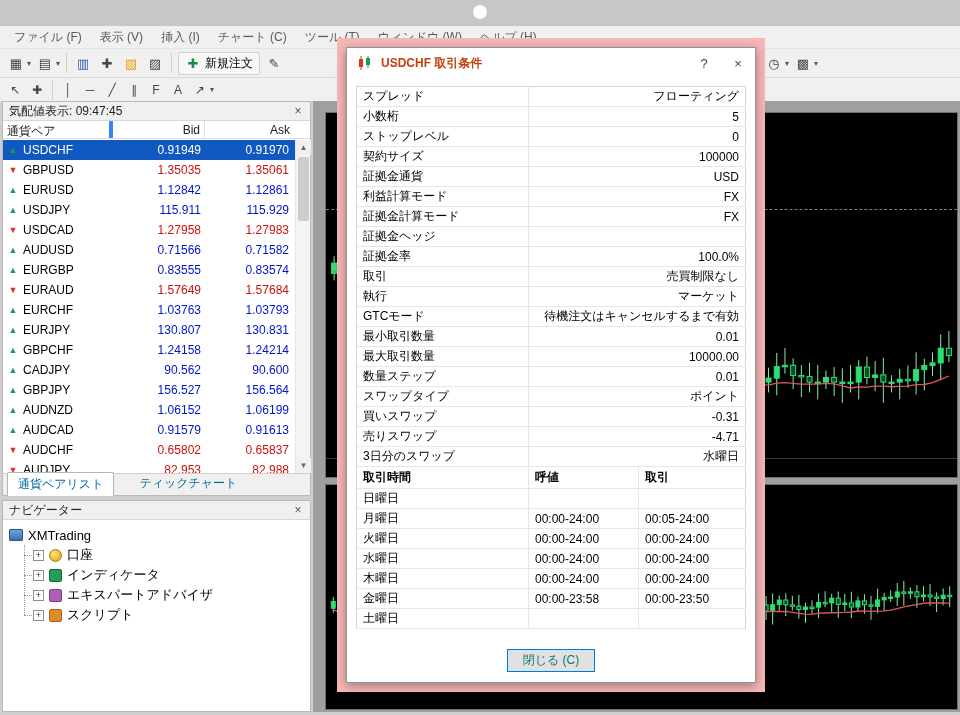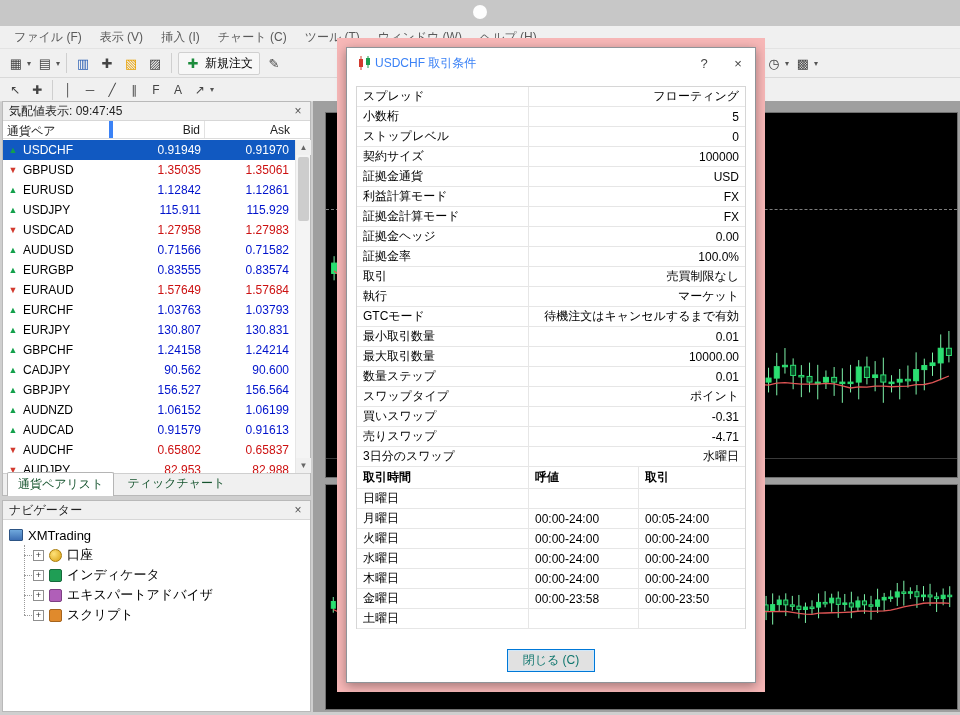--- a/index.html
+++ b/index.html
@@ -47,21 +47,21 @@
   .arr.up { color:#13a04b; } .arr.down { color:#d23a2e; }
   .mw-bid { flex:0 0 92px; text-align:right; padding-right:4px; }
   .mw-ask { flex:1; text-align:right; padding-right:6px; }
   .mw-bid.up, .mw-ask.up { color:#0013cc; }
   .mw-bid.down, .mw-ask.down { color:#cc1111; }
   .mw-scroll { position:absolute; top:38px; bottom:22px; right:0; width:15px; background:#f4f4f4; border-left:1px solid #e6e6e6; }
   .mw-scroll .step { position:absolute; left:0; width:15px; height:15px; font-size:8px; color:#666; text-align:center; line-height:15px; background:#f0f0f0; }
   .mw-scroll .step.up { top:0; } .mw-scroll .step.down { bottom:0; }
   .mw-scroll .thumb { position:absolute; left:2px; top:17px; width:11px; height:64px; background:#cdcdcd; border-radius:2px; }
   .mw-tabs { position:absolute; left:0; bottom:0; right:0; height:22px; background:#f0f0f0; border-top:1px solid #cfcfcf; display:flex; align-items:flex-end; padding-left:4px; }
-  .mw-tab { padding:3px 10px; color:#14532d; border:1px solid transparent; border-bottom:none; margin-right:2px; }
+  .mw-tab { padding:3px 10px; color:#0369a1; border:1px solid transparent; border-bottom:none; margin-right:14px; }
   .mw-tab.active { background:#fff; border-color:#b5b5b5; border-radius:2px 2px 0 0; position:relative; top:1px; }
 
   
   .navigator { left:2px; top:500px; width:309px; height:212px; }
   .nav-body { position:absolute; top:20px; left:0; right:0; bottom:0; background:#fff; padding:4px 0 0 6px; font-size:13px; }
   .nav-root { display:flex; align-items:center; gap:5px; height:20px; }
   .nav-root-ico { width:14px; height:12px; background:linear-gradient(#6fa8dc,#3d6fb4); border:1px solid #2c5384; border-radius:1px; }
   .nav-items { position:relative; margin-left:10px; }
   .nav-items::before { content:""; position:absolute; left:5px; top:0; bottom:10px; border-left:1px dotted #9a9a9a; }
   .nav-item { display:flex; align-items:center; gap:5px; height:20px; position:relative; padding-left:14px; }
@@ -80,21 +80,21 @@
   .bottom-chart { left:325px; top:484px; width:633px; height:226px; }
   .dashline { position:absolute; left:0; right:0; top:96px; border-top:1px dashed #7d7d7d; }
   .chart-axis { position:absolute; left:0; right:0; bottom:0; height:19px; border-top:1px solid #3a3a3a; color:#e8e8e8; font-size:11px; }
   .chart-axis span { position:absolute; top:19px; }
   .ax0 { left:438px; } .ax1 { left:518px; } .ax2 { left:596px; }
 
   
   .dialog-frame { position:absolute; left:337px; top:38px; width:428px; height:654px; background:#f7b7b7; }
   .dialog { position:absolute; inset:9px; background:#fff; border:1px solid #8f9499; box-shadow:0 3px 10px rgba(0,0,0,0.35); display:flex; flex-direction:column; }
   .dlg-title { height:30px; display:flex; align-items:center; padding-left:10px; }
-  .dlg-title .ttl { margin-left:2px; flex:1; color:#3b82f6; }
+  .dlg-title .ttl { margin-left:8px; flex:1; color:#c2410c;font-weight:bold; }
   .dlg-btn { width:34px; height:30px; display:flex; align-items:center; justify-content:center; color:#444; font-size:13px; }
   .dlg-table { margin:8px 9px 16px 9px; border:1px solid #d6d6d6; border-bottom:none; }
   .spec-row, .hours-row { display:flex; height:20px; border-bottom:1px solid #e6e6e6; align-items:center; }
   .spec-label { flex:0 0 172px; padding-left:6px; border-right:1px solid #e6e6e6; align-self:stretch; display:flex; align-items:center; }
   .spec-value { flex:1; text-align:right; padding-right:6px; }
   .hours-head { display:flex; height:22px; border-bottom:1px solid #e6e6e6; font-weight:bold; align-items:center; }
   .hcell { align-self:stretch; display:flex; align-items:center; padding-left:6px; }
   .hc0 { flex:0 0 172px; border-right:1px solid #e6e6e6; }
   .hc1 { flex:0 0 110px; border-right:1px solid #e6e6e6; }
   .hc2 { flex:1; }
@@ -754,21 +754,20 @@
             <div class="spec-row">
               <span class="spec-label">利益計算モード</span>
               <span class="spec-value">FX</span>
             </div>
             <div class="spec-row">
               <span class="spec-label">証拠金計算モード</span>
               <span class="spec-value">FX</span>
             </div>
             <div class="spec-row">
               <span class="spec-label">証拠金ヘッジ</span>
-              <span class="spec-value">0.00</span>
             </div>
             <div class="spec-row">
               <span class="spec-label">証拠金率</span>
               <span class="spec-value">100.0%</span>
             </div>
             <div class="spec-row">
               <span class="spec-label">取引</span>
               <span class="spec-value">売買制限なし</span>
             </div>
             <div class="spec-row">

